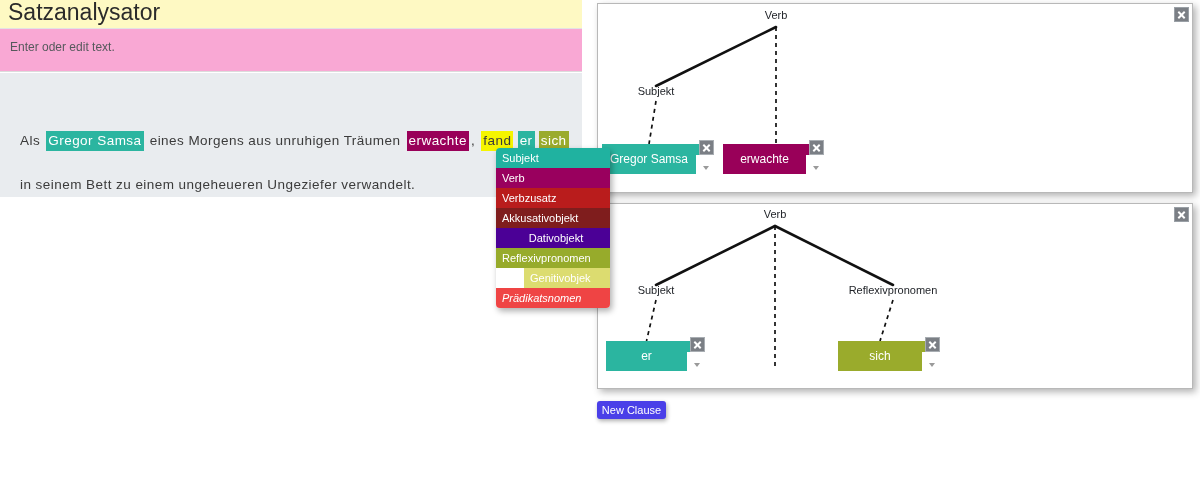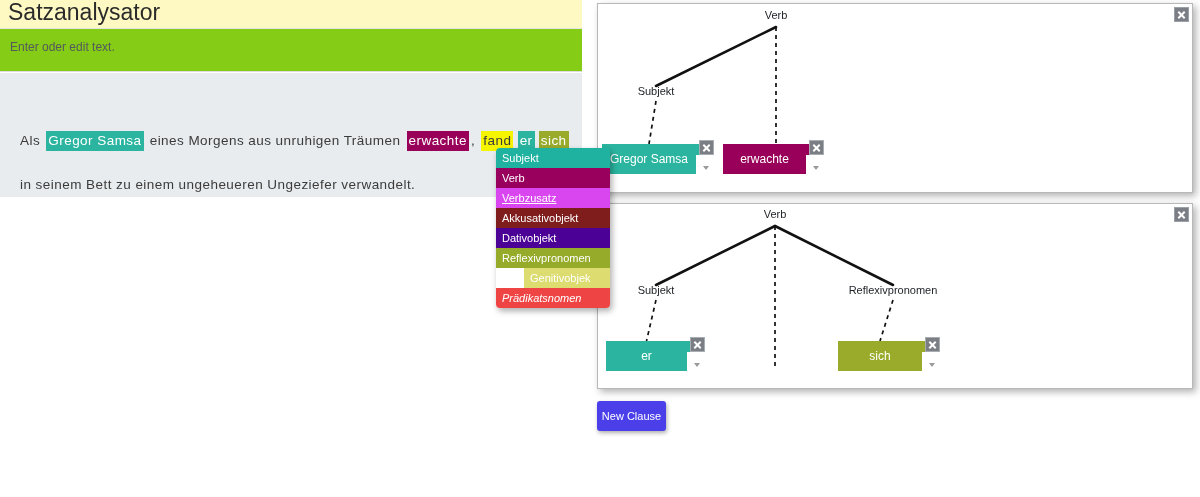--- a/index.html
+++ b/index.html
@@ -50,21 +50,21 @@
     cursor: pointer;
     margin-top: 48px;
   }
 
   #input-bar {
     position: absolute;
     left: 0;
     top: 28px;
     width: 582px;
     height: 44px;
-    background: #84cc16;
+    background: #f9a8d4;
     border-top: 1px solid #e3e3e3;
     border-bottom: 1px solid #dcdcdc;
     box-sizing: border-box;
   }
   #text-input {
     position: absolute;
     left: 8px;
     top: 10px;
     width: 560px;
     border: none;
@@ -251,21 +251,21 @@
     background: #ffffff;
     z-index: 3;
   }
 
   
   #new-clause-btn {
     position: absolute;
     left: 597px;
     top: 401px;
     width: 69px;
-    height: 30px;
+    height: 18px;
     background: #4a3fe8;
     border: none;
     border-radius: 3px;
     color: #ffffff;
     font-family: "Liberation Sans", sans-serif;
     font-size: 11px;
     cursor: pointer;
     box-shadow: 1px 2px 4px rgba(0,0,0,0.32);
     z-index: 30;
     padding: 0;
@@ -287,23 +287,23 @@
 
   <div id="sentence-panel">
     <div id="sentence-text"><span class="tok">Als</span> <span class="tok hl" style="background: rgb(43, 181, 160);">Gregor Samsa</span> <span class="tok">eines Morgens aus unruhigen Träumen</span> <span class="tok hl" style="background: rgb(153, 0, 89);">erwachte</span><span class="tok">,</span> <span class="tok hl-dark" style="background: rgb(245, 245, 0);">fand</span> <span class="tok hl" style="background: rgb(43, 181, 160);">er</span> <span class="tok hl" style="background: rgb(154, 171, 44);">sich</span> <span class="tok">in seinem Bett zu einem ungeheueren Ungeziefer verwandelt.</span></div>
   </div>
 
 </div>
 
 <div id="role-menu">
     <div class="role-item" style="background: rgb(32, 178, 160); color: rgb(255, 255, 255);">Subjekt</div>
     <div class="role-item" style="background: rgb(153, 0, 94); color: rgb(255, 255, 255);">Verb</div>
-    <div class="role-item" style="background: #d946ef; color: rgb(255, 255, 255); text-decoration: underline;">Verbzusatz</div>
+    <div class="role-item" style="background: #b91c1c; color: rgb(255, 255, 255);">Verbzusatz</div>
     <div class="role-item" style="background: #7f1d1d; color: rgb(255, 255, 255);">Akkusativobjekt</div>
-    <div class="role-item" style="background: rgb(75, 0, 150); color: rgb(255, 255, 255);">Dativobjekt</div>
+    <div class="role-item" style="background: rgb(75, 0, 150); color: rgb(255, 255, 255); text-align: center;">Dativobjekt</div>
     <div class="role-item" style="background: rgb(151, 171, 43); color: rgb(255, 255, 255);">Reflexivpronomen</div>
     <div class="role-item" style="background: rgb(220, 220, 112); color: rgb(255, 255, 255); margin-left: 28px;">Genitivobjek</div>
     <div class="role-item" style="background: #ef4444; color: rgb(255, 255, 255); font-style: italic;">Prädikatsnomen</div>
   </div>
 
 <div class="clause-panel" id="clause-panel-1">
   <div class="panel-close"></div>
   <svg class="tree-svg" id="tree-svg-1">
       <text x="178" y="15" class="node-label" text-anchor="middle">Verb</text>
       <line x1="178" y1="23" x2="58" y2="82" stroke="#111" stroke-width="2.6" stroke-linecap="round"></line>

